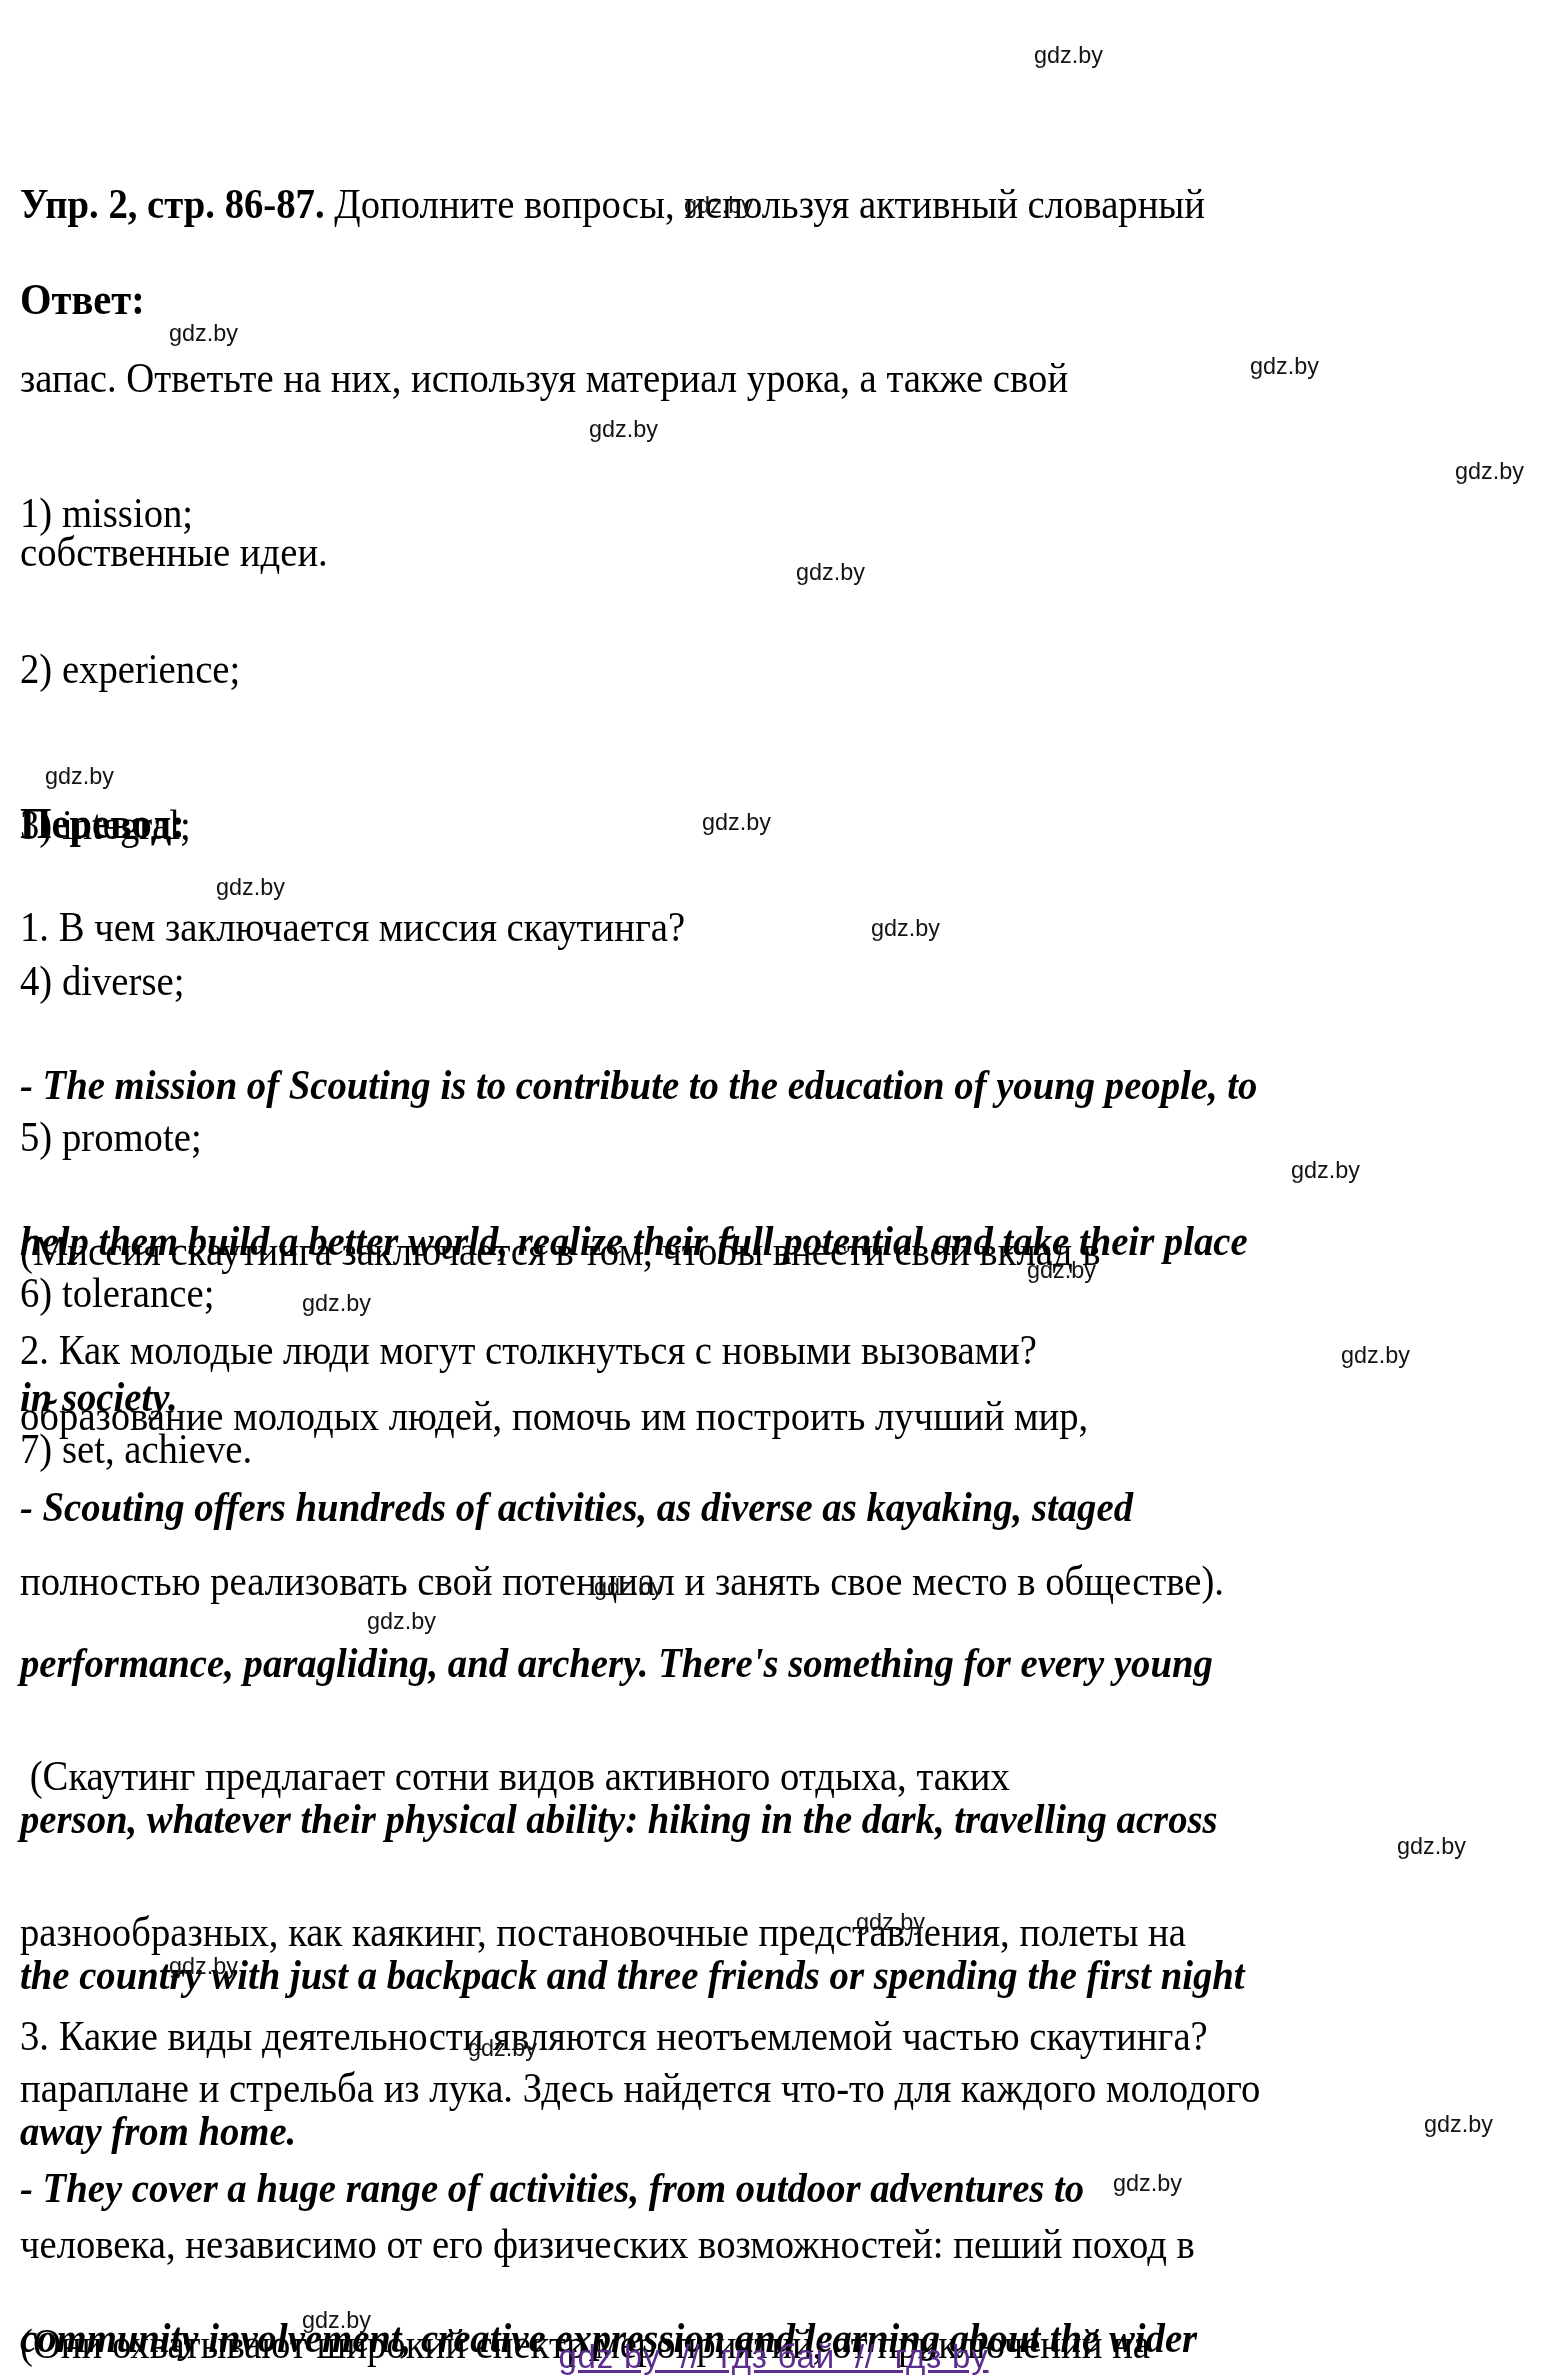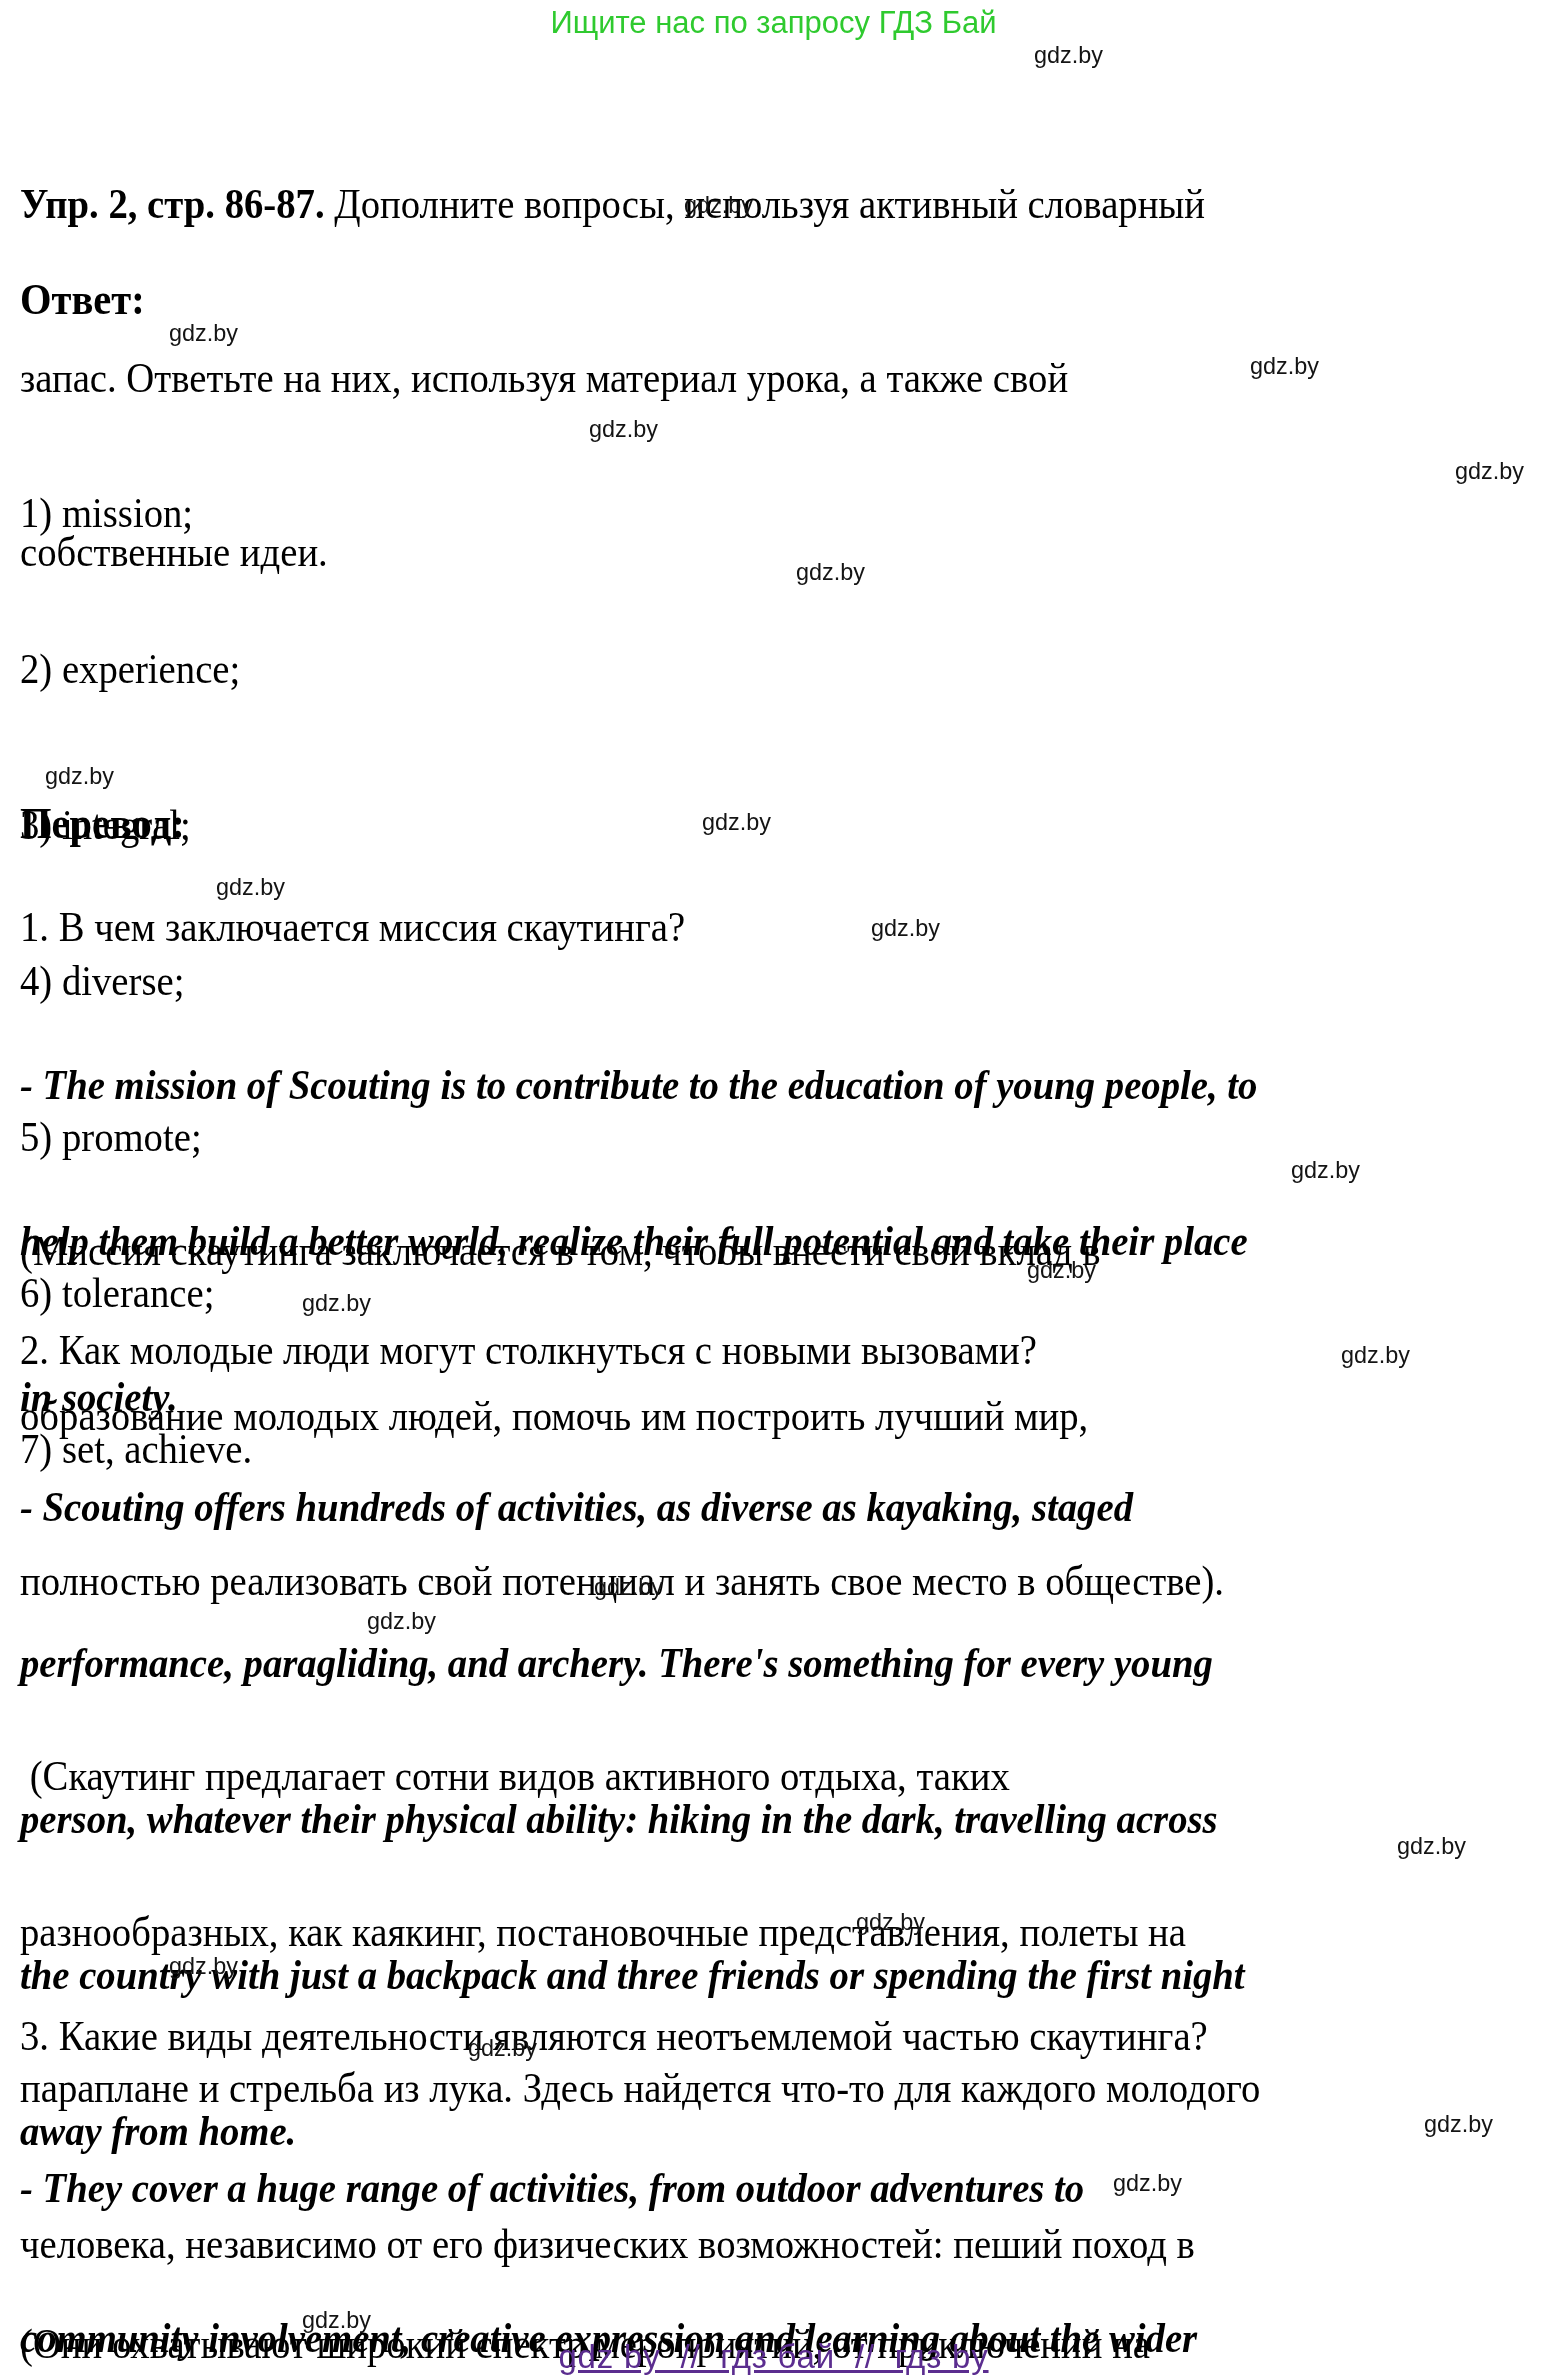--- a/index.html
+++ b/index.html
@@ -29,21 +29,20 @@
   .para1{font-size:43px;line-height:58px;}
   .hd{font-size:45px;font-weight:bold;}
   .bold{font-weight:bold;}
   .enb{font-weight:bold;font-style:italic;}
 </style>
 </head>
 <body>
 
 <div class="page">
 
-  <div class="banner">Ищите нас по запросу ГДЗ Бай</div>
 
   <div class="blk para1" style="top:59px">
     <div><span class="bold">Упр. 2, стр. 86-87.</span><span> Дополните вопросы, используя активный словарный</span></div>
     <div>запас. Ответьте на них, используя материал урока, а также свой</div>
     <div>собственные идеи.</div>
   </div>
 
   <div class="blk hd" style="top:273px">Ответ:</div>
 
   <div class="blk body" style="top:383px">

